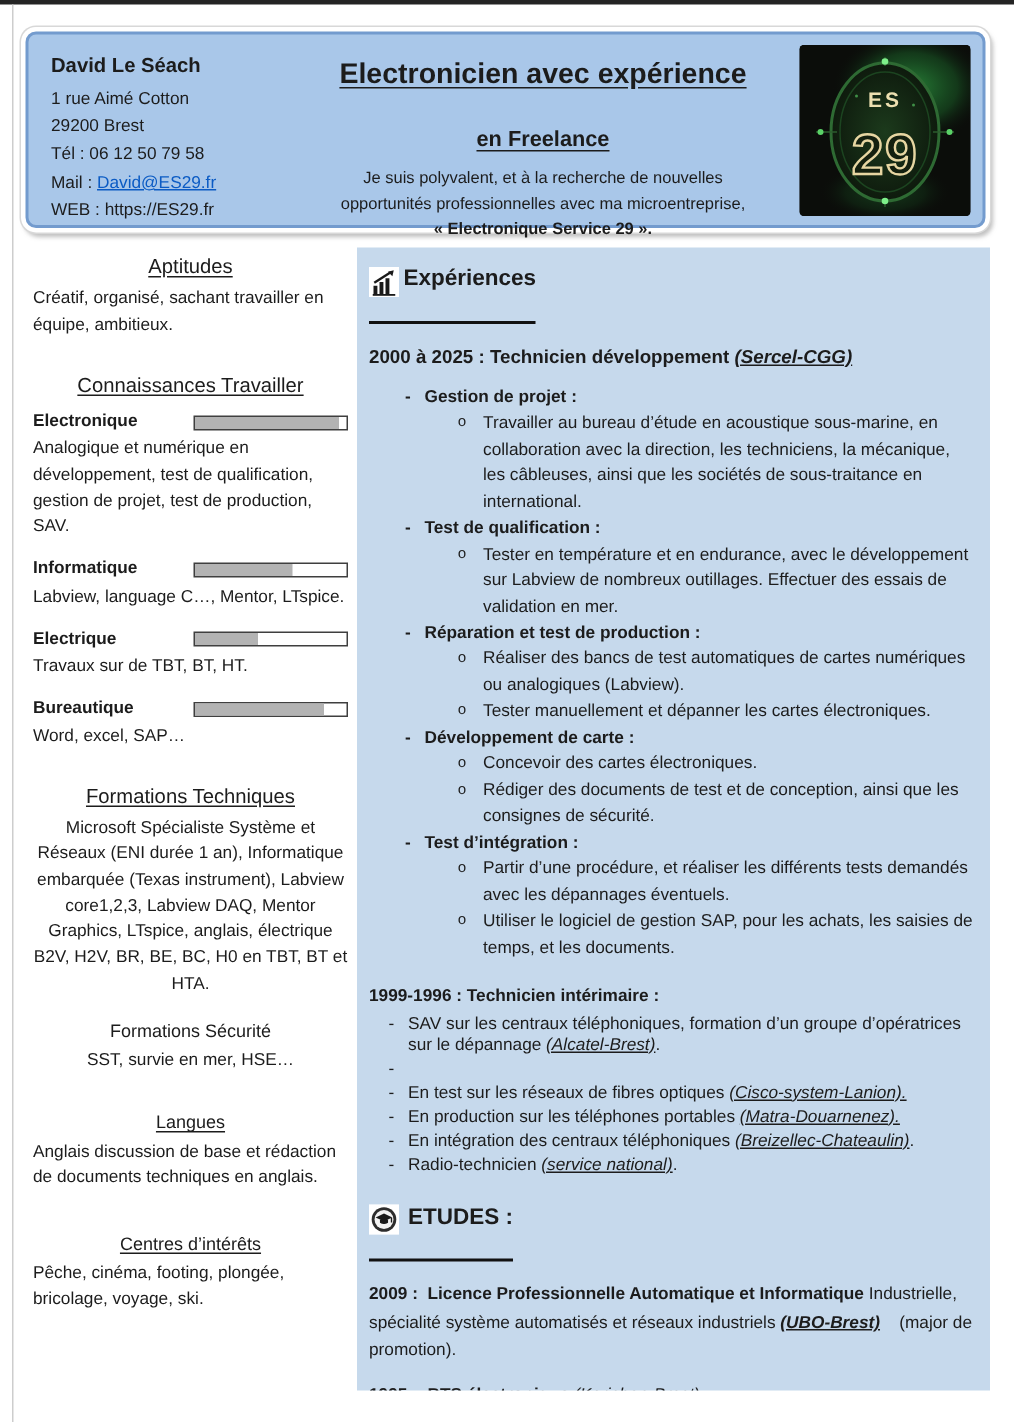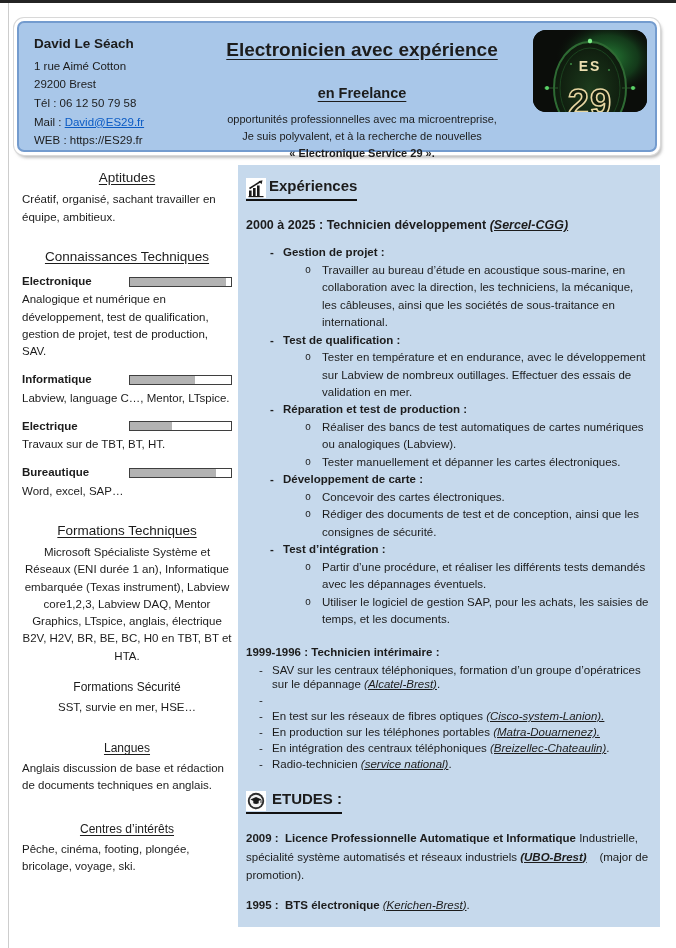--- a/index.html
+++ b/index.html
@@ -23,21 +23,21 @@
     display:flex; align-items:stretch;
   }
   .contact{width:176px; padding:10px 0 0 15px; font-size:11.5px; line-height:1.62;}
   .contact-name{font-size:13.5px; font-weight:bold; margin-bottom:2px;}
   .mail-link{color:var(--link-blue); text-decoration:underline; cursor:pointer;}
   .header-center{flex:1; text-align:center; padding-top:16px;}
   .header-title{font-size:19px; font-weight:bold; text-decoration:underline; text-underline-offset:3px;}
   .header-subtitle{display:inline-block; font-size:14.5px; font-weight:bold; text-decoration:underline; text-underline-offset:3px; margin-top:24px;}
   .pitch{font-size:11px; line-height:1.55; margin-top:9px;}
   .pitch-bold{font-weight:bold;}
-  .logo-wrap{flex:none; width:114px; height:82px; margin:7px 8px 0 4px; border-radius:13px; overflow:hidden; background:#0b0d0a;}
+  .logo-wrap{flex:none; width:114px; height:114px; margin:7px 8px 0 4px; border-radius:3px; overflow:hidden; background:#0b0d0a;}
 
   
   .sidebar{position:absolute; left:22px; top:168px; width:210px; font-size:11.5px; line-height:1.5;}
   .side-h{font-weight:normal; text-decoration:underline; text-underline-offset:2px; text-align:center; font-size:13.5px;}
   .side-h.small{font-size:12px;}
   .side-h.noline{text-decoration:none;}
   .mt-sk{margin-top:21px;} .mt-fo{margin-top:21px;} .mt-se{margin-top:13px;}
   .mt-la{margin-top:23px;} .mt-ce{margin-top:25px;}
   .side-text{margin-top:3px;}
   .side-text.centered{text-align:center;}
@@ -48,21 +48,21 @@
   .bar-fill{display:block; height:100%; background:var(--bar-fill);}
   .skill-desc{margin-top:1px;}
 
   
   .panel{
     position:absolute; left:238px; top:165px; width:422px; height:762px;
     background:var(--panel-blue); padding:8px 10px 0 8px;
     font-size:11.5px; line-height:1.52; overflow:hidden;
   }
   .panel-h{display:inline-flex; align-items:flex-end; gap:3px; font-weight:bold; font-size:15px;
-           border-bottom:2px solid #111; padding-bottom:1px; margin-top:2px;}
+           border-bottom:2px solid #111; padding-bottom:16px; margin-top:2px;}
   .panel-h.etudes{font-size:15px; margin-top:17px; gap:6px;}
   .icon-box{width:20px; height:20px; background:#fff; flex:none; display:block;}
   .job-line{margin-top:13px; font-weight:bold; font-size:12.5px;}
   .company{font-style:italic; text-decoration:underline;}
   .bullets{margin-top:9px;}
   .drow{display:flex;}
   .dash{flex:none; width:13px; margin-left:24px; font-weight:bold;}
   .slabel{font-weight:bold;}
   .orow{display:flex;}
   .omark{flex:none; width:17px; margin-left:59px; font-size:10px; font-family:"Liberation Mono", monospace; padding-top:1px;}
@@ -88,22 +88,22 @@
     <div>1 rue Aimé Cotton</div>
     <div>29200 Brest</div>
     <div>Tél : 06 12 50 79 58</div>
     <div><span>Mail : </span><a class="mail-link">David@ES29.fr</a></div>
     <div>WEB : https://ES29.fr</div>
   </div>
   <div class="header-center">
     <div class="header-title">Electronicien avec expérience</div>
     <div><span class="header-subtitle">en Freelance</span></div>
     <div class="pitch">
+      <div>Je suis polyvalent, et à la recherche de nouvelles</div>
       <div>opportunités professionnelles avec ma microentreprise,</div>
-      <div>Je suis polyvalent, et à la recherche de nouvelles</div>
       <div class="pitch-bold">« Electronique Service 29 ».</div>
     </div>
   </div>
   <div class="logo-wrap">
     <svg width="114" height="114" viewBox="0 0 114 114">
       <defs>
         <radialGradient id="g1" cx="50%" cy="50%" r="50%">
           <stop offset="0%" stop-color="#2f9e43" stop-opacity="0.95"></stop>
           <stop offset="60%" stop-color="#1d6b2c" stop-opacity="0.55"></stop>
           <stop offset="100%" stop-color="#0b0d0a" stop-opacity="0"></stop>
@@ -130,21 +130,21 @@
       <text x="57" y="41" text-anchor="middle" font-family="Liberation Sans, sans-serif" font-size="14" font-weight="bold" fill="#ecdfb0" letter-spacing="2">ES</text>
       <text x="57" y="86" text-anchor="middle" font-family="Liberation Sans, sans-serif" font-size="38" font-weight="bold" fill="#14200f" stroke="#e7d6a2" stroke-width="1.6" letter-spacing="1">29</text>
     </svg>
   </div>
 </div>
 
 <div class="sidebar">
   <div class="side-h">Aptitudes</div>
   <div class="side-text">Créatif, organisé, sachant travailler en équipe, ambitieux.</div>
 
-  <div class="side-h mt-sk">Connaissances Techniques</div>
+  <div class="side-h mt-sk">Connaissances Travailler</div>
 
   <div class="skill-row">
     <span class="skill-label">Electronique</span>
     <span class="bar">
         <span class="bar-fill" style="width: 95%;"></span>
       </span>
   </div>
   <div class="skill-desc">Analogique et numérique en développement, test de qualification, gestion de projet, test de production, SAV.</div>
 
   <div class="skill-row tall">

